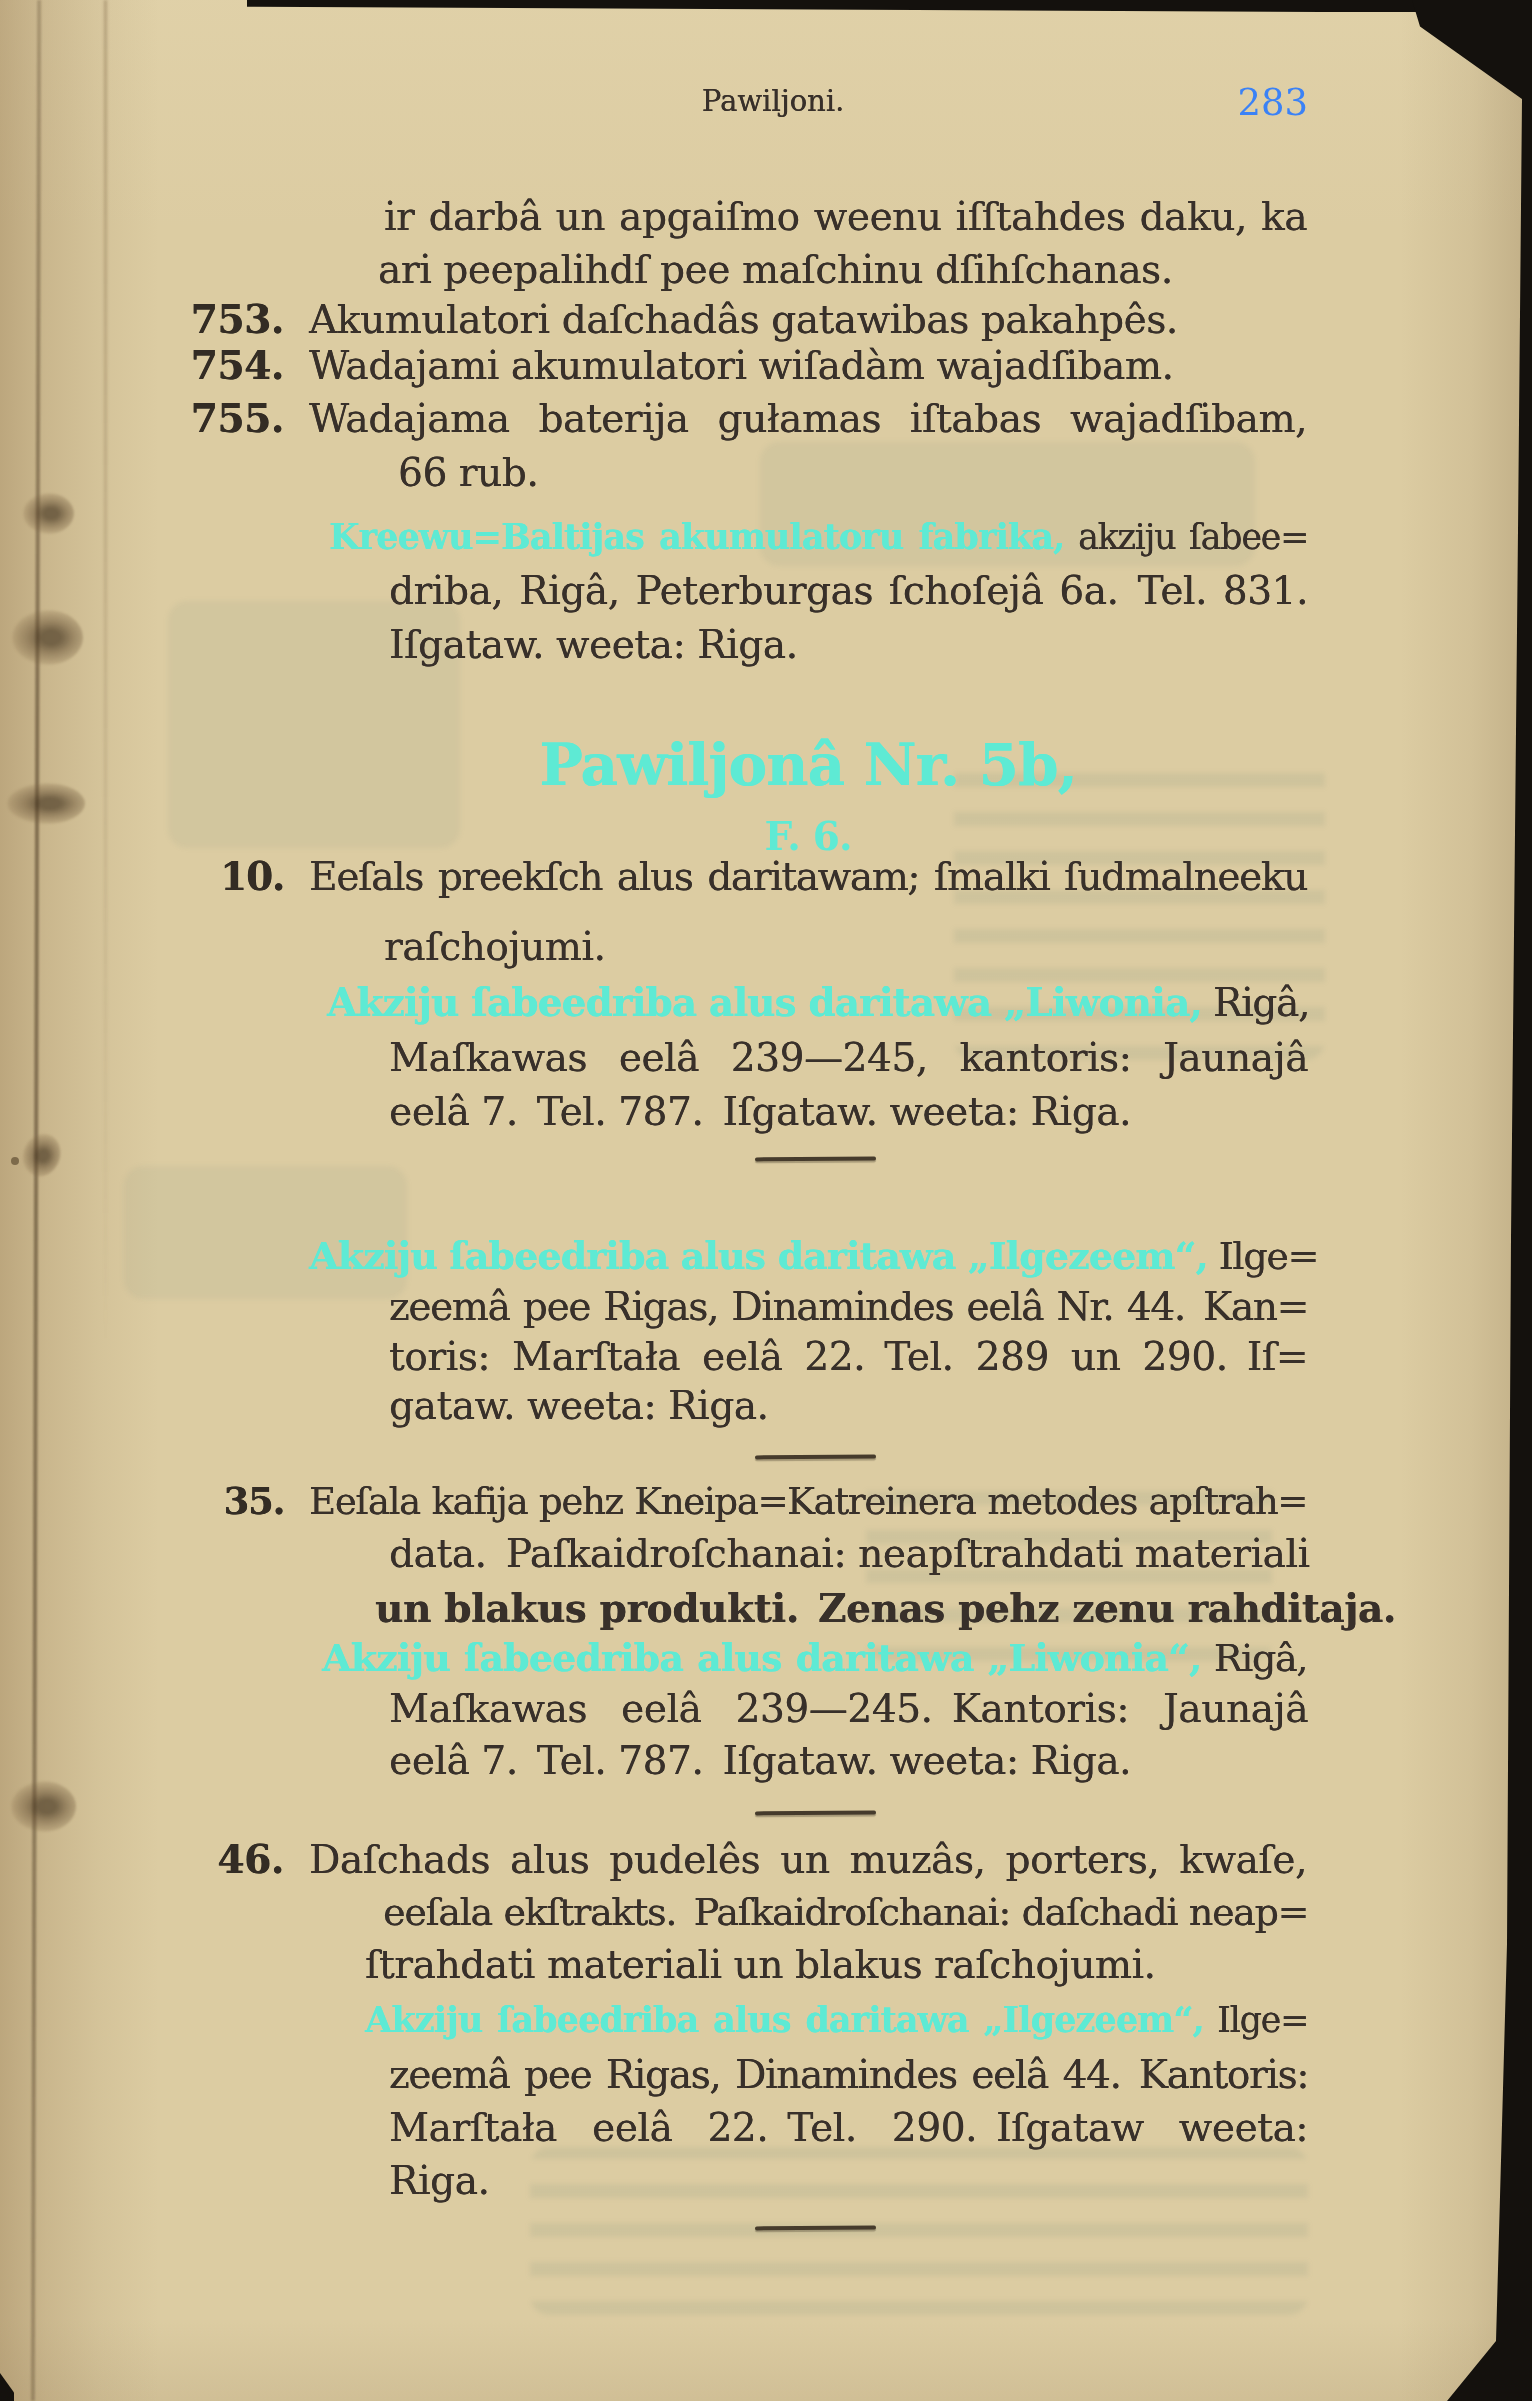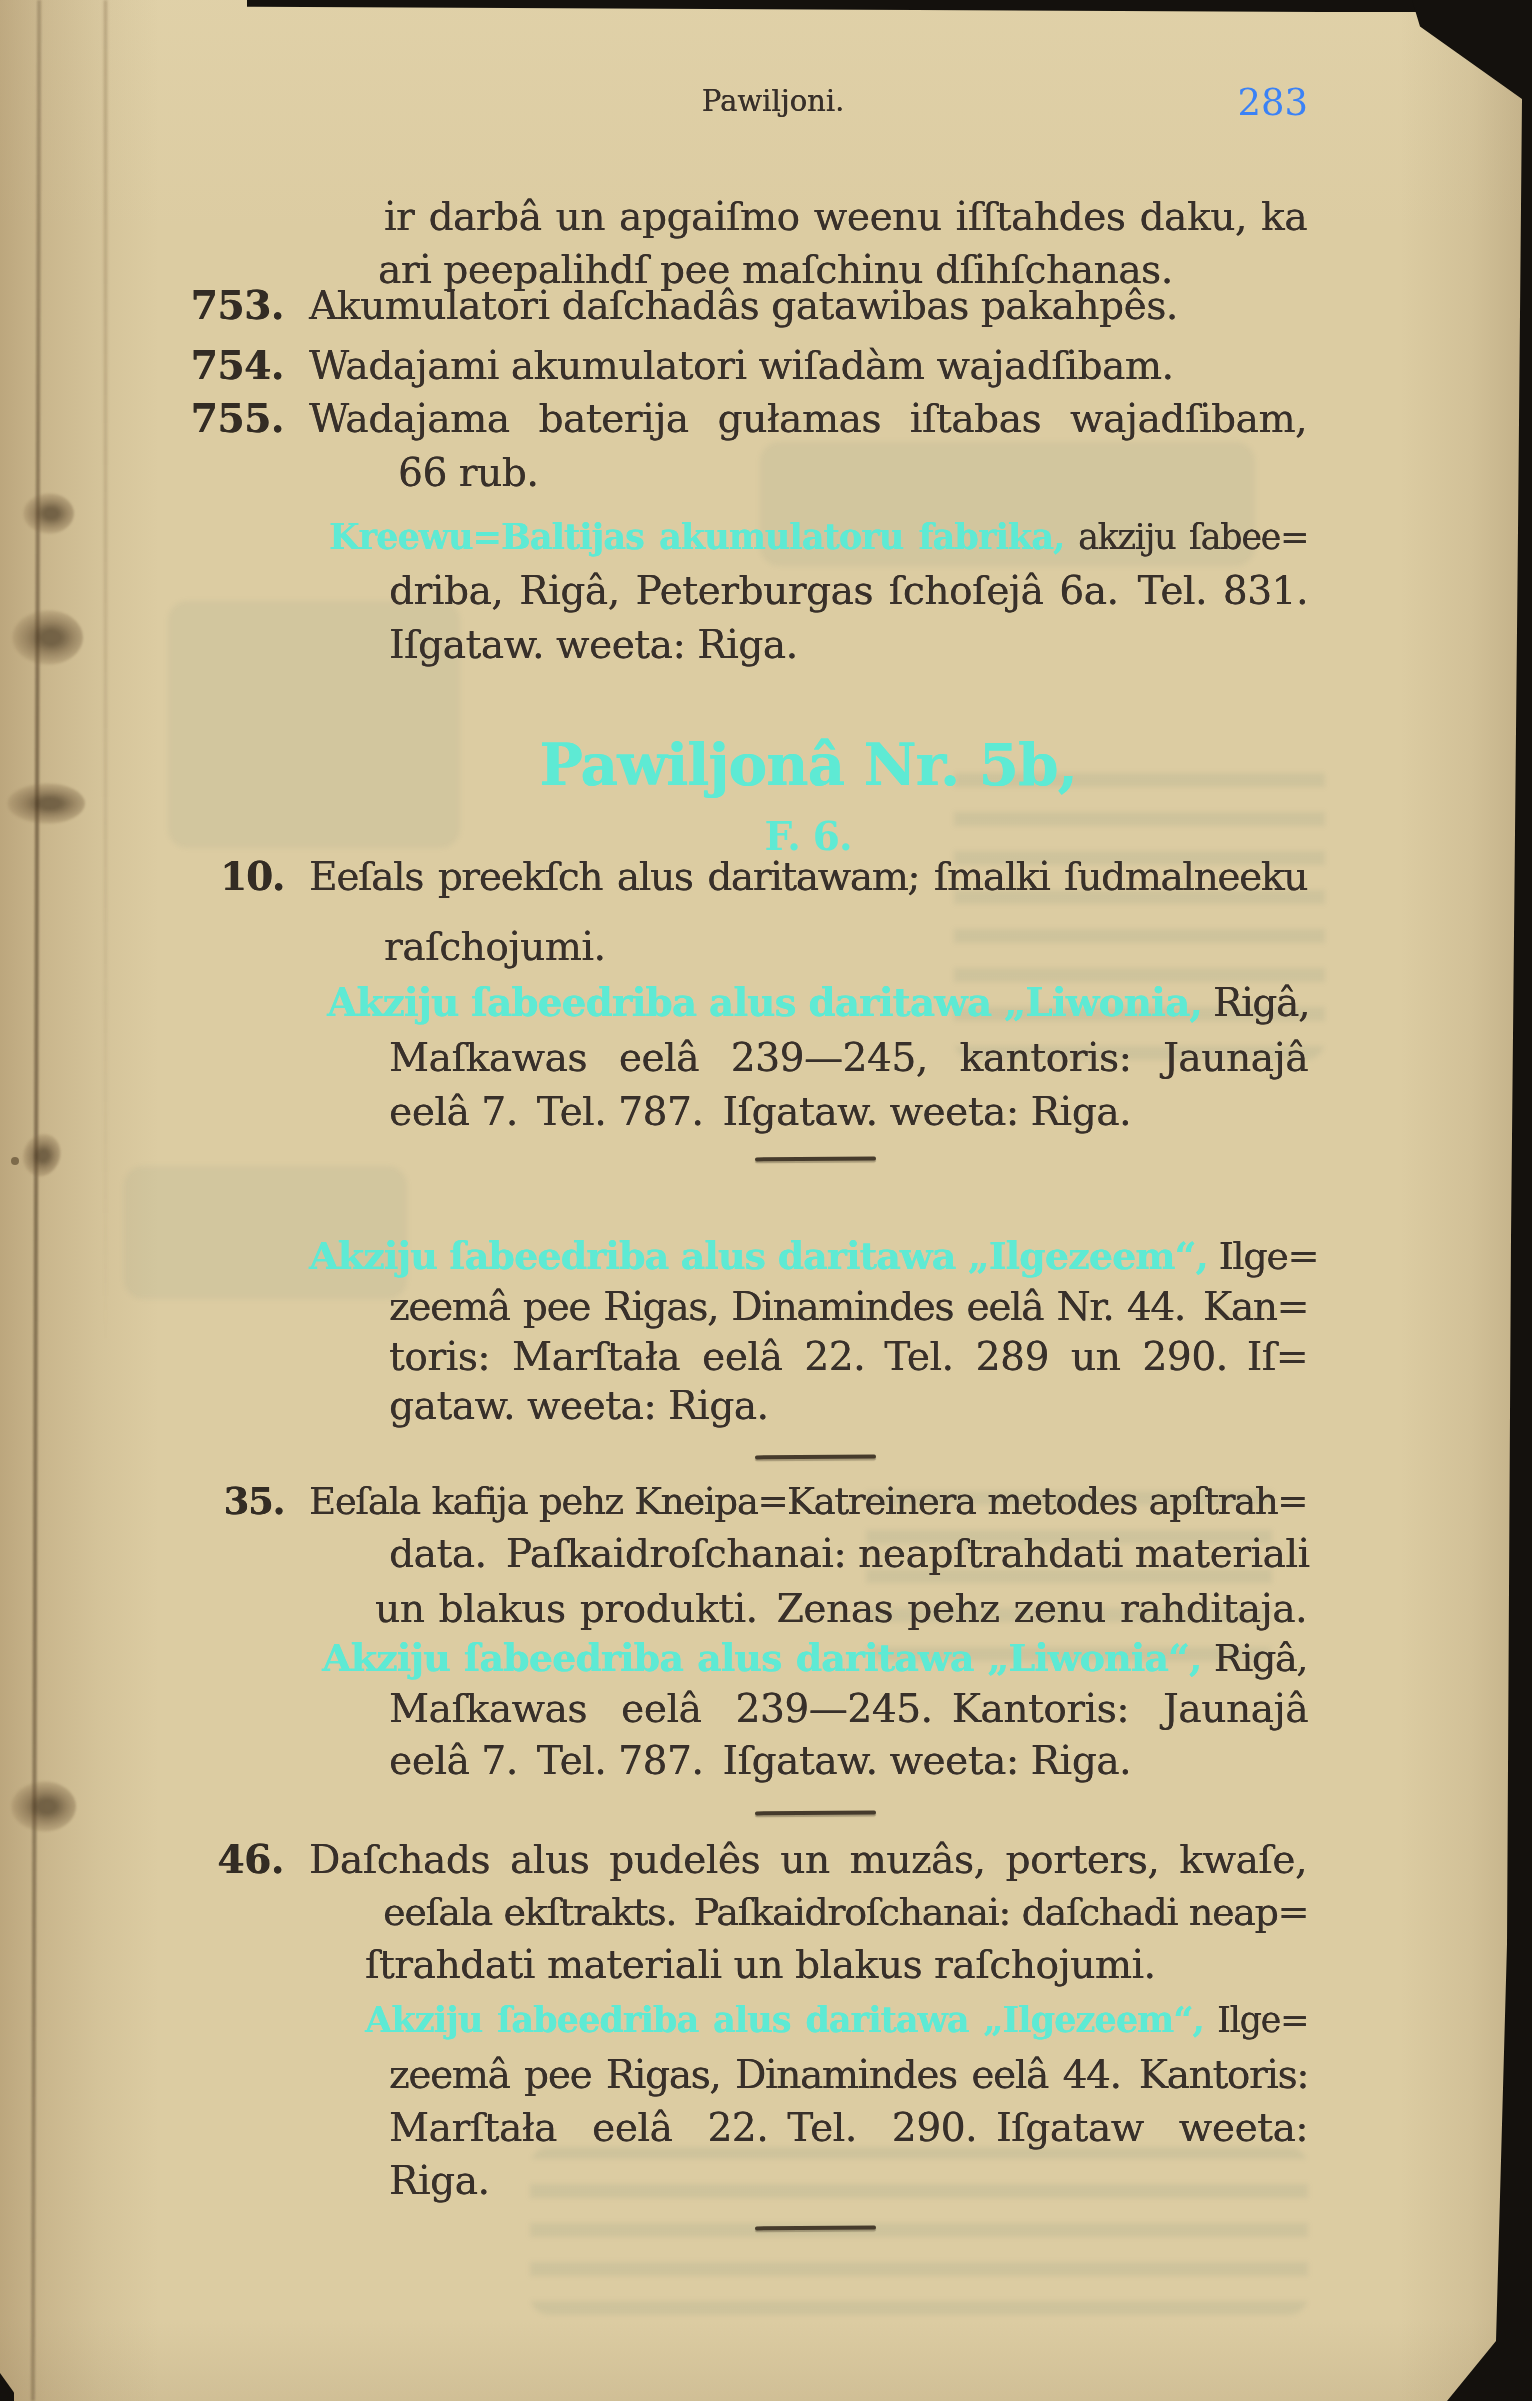--- a/index.html
+++ b/index.html
@@ -81,21 +81,21 @@
   <div class="smudge s3"></div>
   <div class="smudge s4"></div>
   <div class="smudge s5"></div>
   <div class="smudge sdot" style="position:absolute;border-radius:50%;"></div>
 
   <div id="text-layer">
     <div class="running-title">Pawiljoni.</div>
     <div class="page-number">283</div>
   <div class="line body j" style="top: 189px; left: 384px; width: 923px;"><span>ir darbâ un apgaiſmo weenu iſſtahdes daku, ka</span></div>
       <div class="line body" style="top: 242px; left: 378px; text-align: center;"><span>ari peepalihdſ pee maſchinu dſihſchanas.</span></div>
-      <div class="line body" style="top: 278px; left: 309px;"><span class="num">753.</span><span>Akumulatori daſchadâs gatawibas pakahpês.</span></div>
+      <div class="line body" style="top: 292px; left: 309px;"><span class="num">753.</span><span>Akumulatori daſchadâs gatawibas pakahpês.</span></div>
       <div class="line body" style="top: 338px; left: 309px;"><span class="num">754.</span><span>Wadajami akumulatori wiſadàm wajadſibam.</span></div>
       <div class="line body j" style="top: 391px; left: 309px; width: 998px;"><span class="num">755.</span><span>Wadajama baterija gułamas iſtabas wajadſibam,</span></div>
       <div class="line body" style="top: 445px; left: 398px;"><span>66 rub.</span></div>
       <div class="line body j" style="top: 509px; left: 329px; width: 979px; letter-spacing: -1.3px; font-size: 35px;"><span class="b">Kreewu=Baltijas akumulatoru fabrika,</span><span> akziju ſabee=</span></div>
       <div class="line body j" style="top: 563px; left: 389px; width: 919px;"><span>driba, Rigâ, Peterburgas ſchoſejâ 6a. Tel. 831.</span></div>
       <div class="line body" style="top: 617px; left: 389px;"><span>Iſgataw. weeta: Riga.</span></div>
       <div class="line h1" style="top: 725px; left: 309px; width: 998px;"><span class="b">Pawiljonâ Nr. 5b,</span></div>
       <div class="line h2" style="top: 810px; left: 309px; width: 998px;"><span class="b">F. 6.</span></div>
       <div class="line body j" style="top: 849px; left: 309px; width: 998px; letter-spacing: -1.3px;"><span class="num">10.</span><span>Eeſals preekſch alus daritawam; ſmalki ſudmalneeku</span></div>
       <div class="line body" style="top: 919px; left: 384px;"><span>raſchojumi.</span></div>
@@ -103,21 +103,21 @@
       <div class="line body j" style="top: 1030px; left: 389px; width: 919px;"><span>Maſkawas eelâ 239—245, kantoris: Jaunajâ</span></div>
       <div class="line body" style="top: 1084px; left: 389px;"><span>eelâ 7. Tel. 787. Iſgataw. weeta: Riga.</span></div>
       <div class="divider" style="top: 1157px;"></div>
       <div class="line body j" style="top: 1228px; left: 309px; width: 998px; letter-spacing: -1.3px; font-size: 38px;"><span class="b">Akziju ſabeedriba alus daritawa „Ilgezeem“,</span><span> Ilge=</span></div>
       <div class="line body j" style="top: 1279px; left: 389px; width: 919px; letter-spacing: -1.3px;"><span>zeemâ pee Rigas, Dinamindes eelâ Nr. 44. Kan=</span></div>
       <div class="line body j" style="top: 1329px; left: 389px; width: 919px;"><span>toris: Marſtała eelâ 22. Tel. 289 un 290. Iſ=</span></div>
       <div class="line body" style="top: 1378px; left: 389px;"><span>gataw. weeta: Riga.</span></div>
       <div class="divider" style="top: 1455px;"></div>
       <div class="line body j" style="top: 1474px; left: 309px; width: 998px; letter-spacing: -1.3px; font-size: 37px;"><span class="num">35.</span><span>Eeſala kafija pehz Kneipa=Katreinera metodes apſtrah=</span></div>
       <div class="line body j" style="top: 1526px; left: 389px; width: 919px;"><span>data. Paſkaidroſchanai: neapſtrahdati materiali</span></div>
-      <div class="line body j" style="top: 1581px; left: 375px; width: 932px;"><span>un blakus produkti. Zenas pehz zenu rahditaja.</span></div>
+      <div class="line body j" style="top: 1581px; left: 375px; width: 932px; font-weight: bold;"><span>un blakus produkti. Zenas pehz zenu rahditaja.</span></div>
       <div class="line body j" style="top: 1630px; left: 322px; width: 985px; letter-spacing: -1.3px; font-size: 38px;"><span class="b">Akziju ſabeedriba alus daritawa „Liwonia“,</span><span> Rigâ,</span></div>
       <div class="line body j" style="top: 1681px; left: 389px; width: 919px;"><span>Maſkawas eelâ 239—245. Kantoris: Jaunajâ</span></div>
       <div class="line body" style="top: 1733px; left: 389px;"><span>eelâ 7. Tel. 787. Iſgataw. weeta: Riga.</span></div>
       <div class="divider" style="top: 1811px;"></div>
       <div class="line body j" style="top: 1832px; left: 309px; width: 998px;"><span class="num">46.</span><span>Daſchads alus pudelês un muzâs, porters, kwaſe,</span></div>
       <div class="line body j" style="top: 1885px; left: 383px; width: 925px; letter-spacing: -1.3px; font-size: 38px;"><span>eeſala ekſtrakts. Paſkaidroſchanai: daſchadi neap=</span></div>
       <div class="line body" style="top: 1937px; left: 365px;"><span>ſtrahdati materiali un blakus raſchojumi.</span></div>
       <div class="line body j" style="top: 1992px; left: 365px; width: 943px; letter-spacing: -1.3px; font-size: 35px;"><span class="b">Akziju ſabeedriba alus daritawa „Ilgezeem“,</span><span> Ilge=</span></div>
       <div class="line body j" style="top: 2047px; left: 389px; width: 919px; letter-spacing: -1.3px;"><span>zeemâ pee Rigas, Dinamindes eelâ 44. Kantoris:</span></div>
       <div class="line body j" style="top: 2100px; left: 389px; width: 919px;"><span>Marſtała eelâ 22. Tel. 290. Iſgataw weeta:</span></div>

